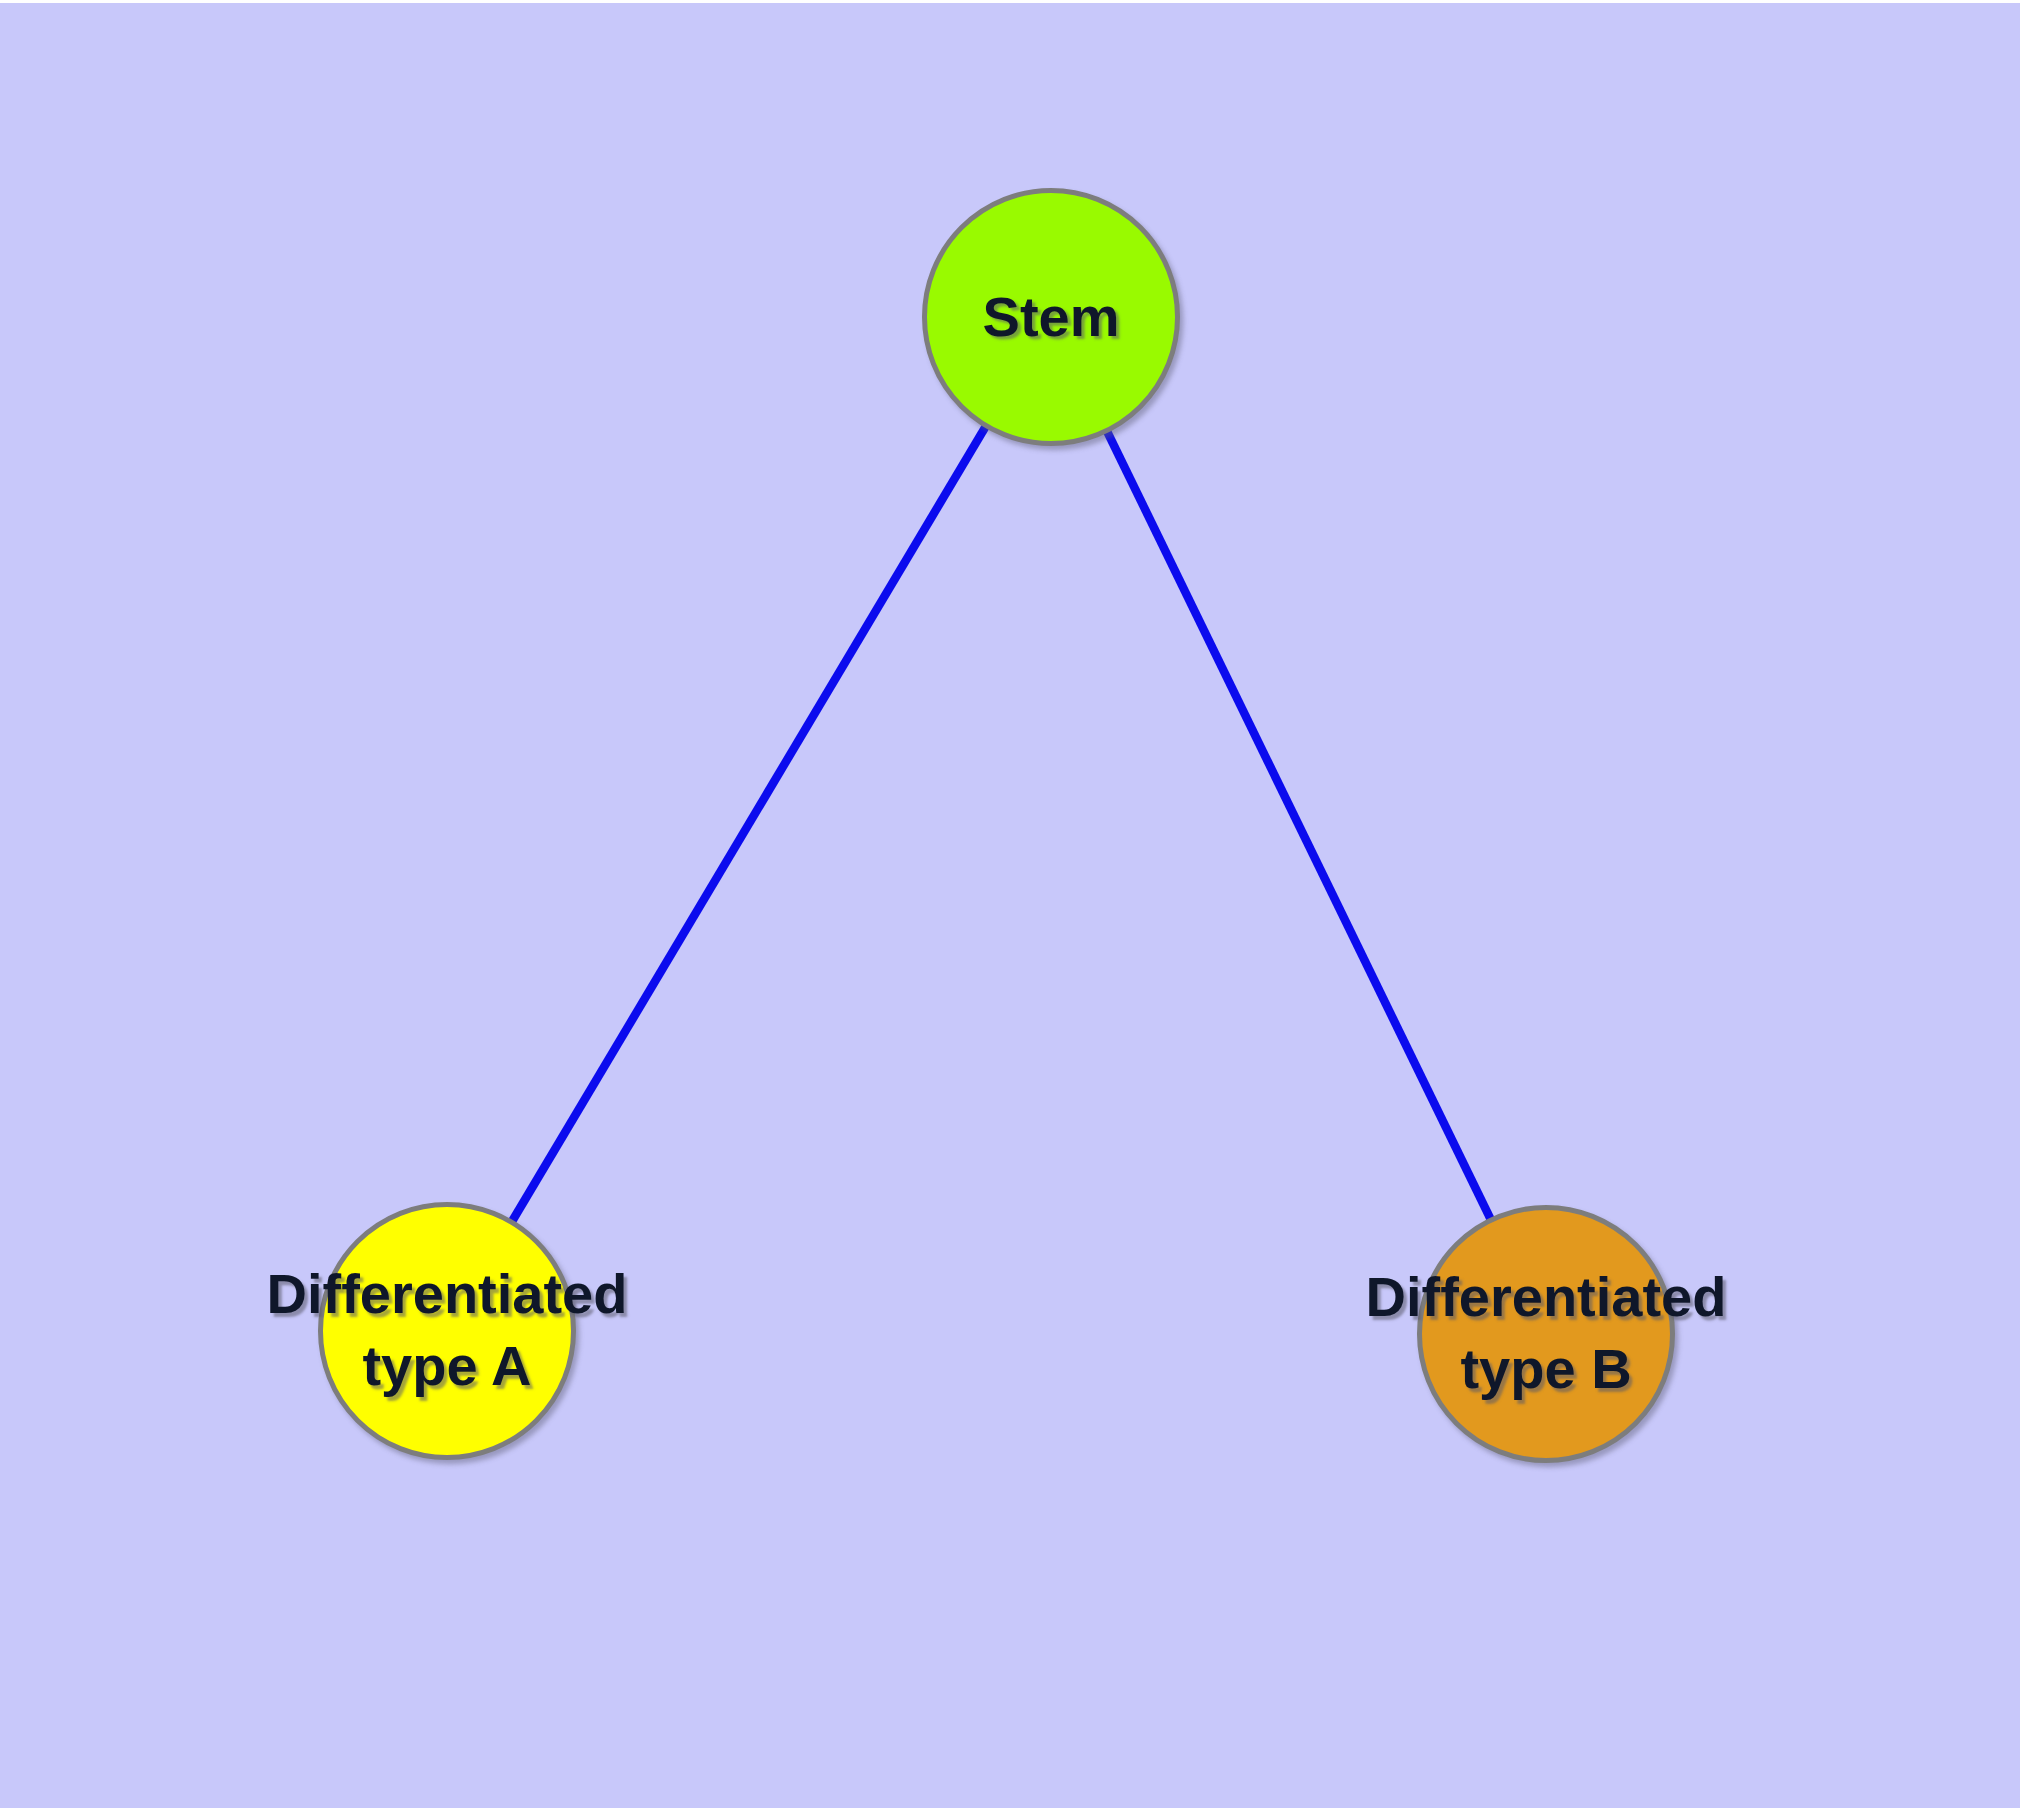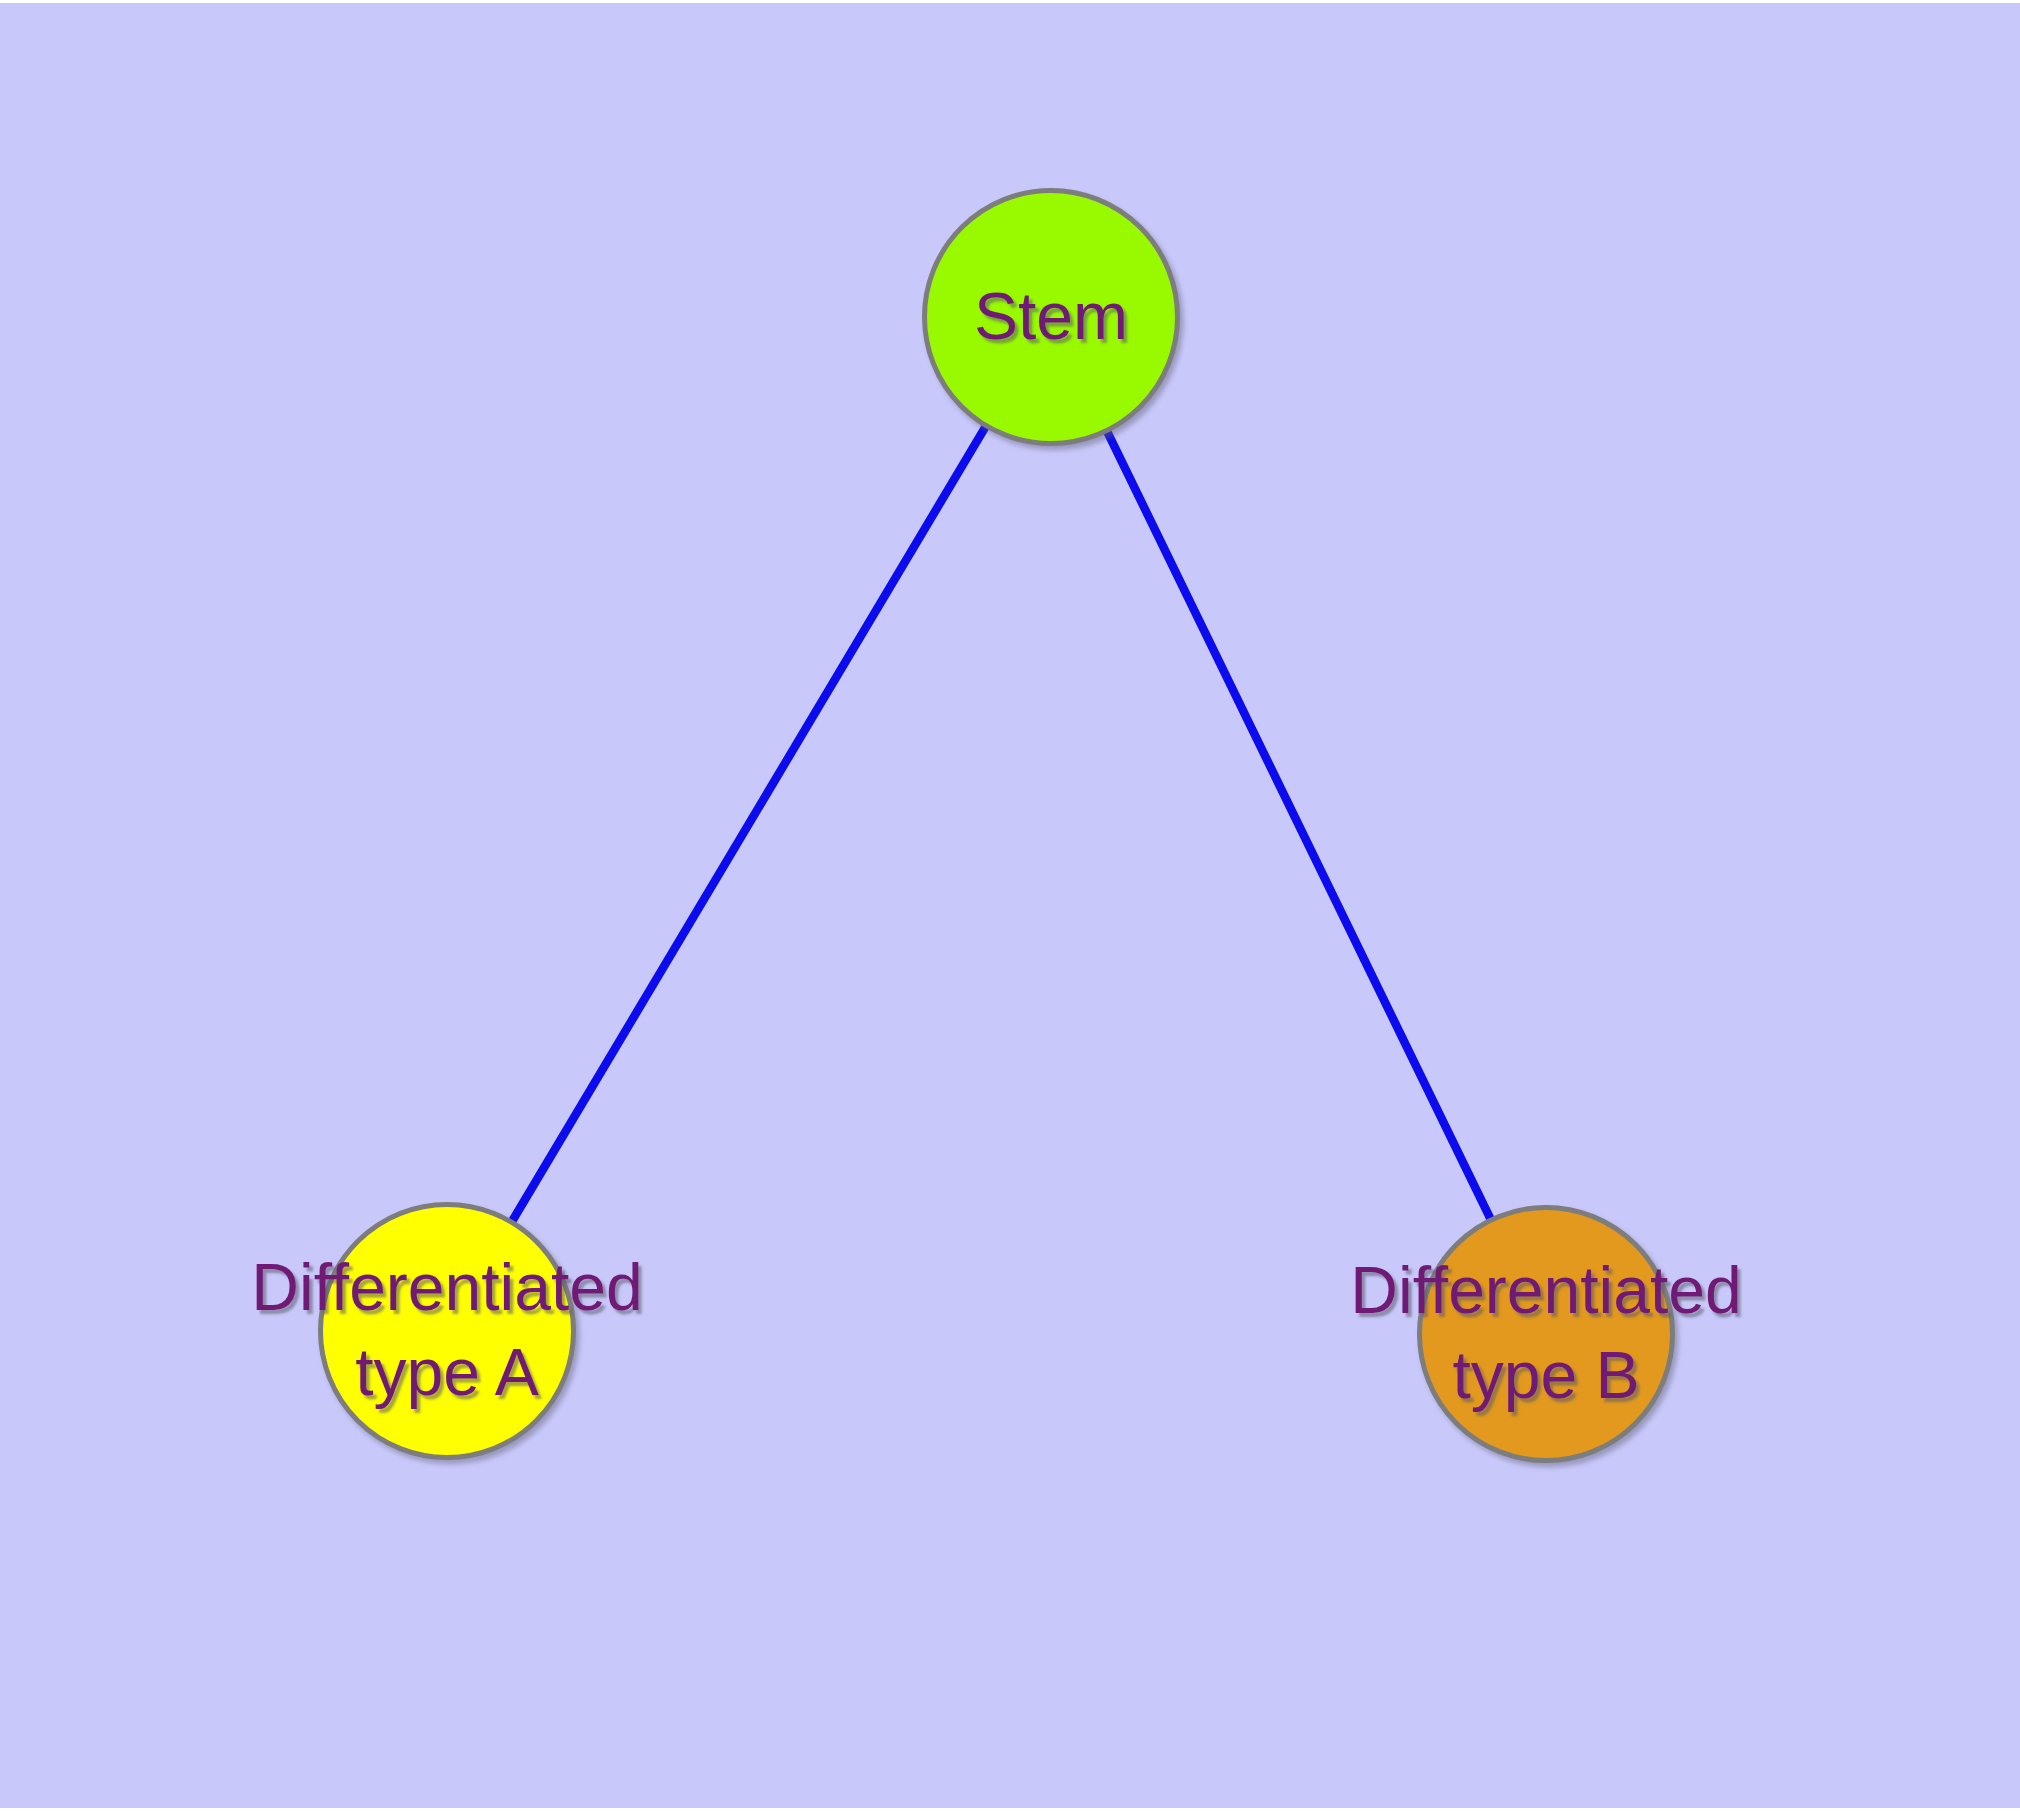--- a/index.html
+++ b/index.html
@@ -36,24 +36,24 @@
     box-shadow: 3.4px 4.2px 5.1px rgba(96, 96, 120, 0.45);
   }
   .node-label {
     position: absolute;
     left: 50%;
     top: 50%;
     transform: translate(-50%, -50%);
     width: max-content;
     text-align: center;
     white-space: pre-line;
-    font-weight: normal;
-    font-size: 66px;
+    font-weight: bold;
+    font-size: 56px;
     line-height: 1.3;
-    color: #701a75;
+    color: #0f172a;
     text-shadow: 3.4px 3.4px 2.5px rgba(90, 90, 105, 0.55);
     z-index: 3;
     pointer-events: none;
   }
 </style>
 </head>
 <body>
 
 <div class="canvas" style="background: rgb(200, 200, 250);">
 

